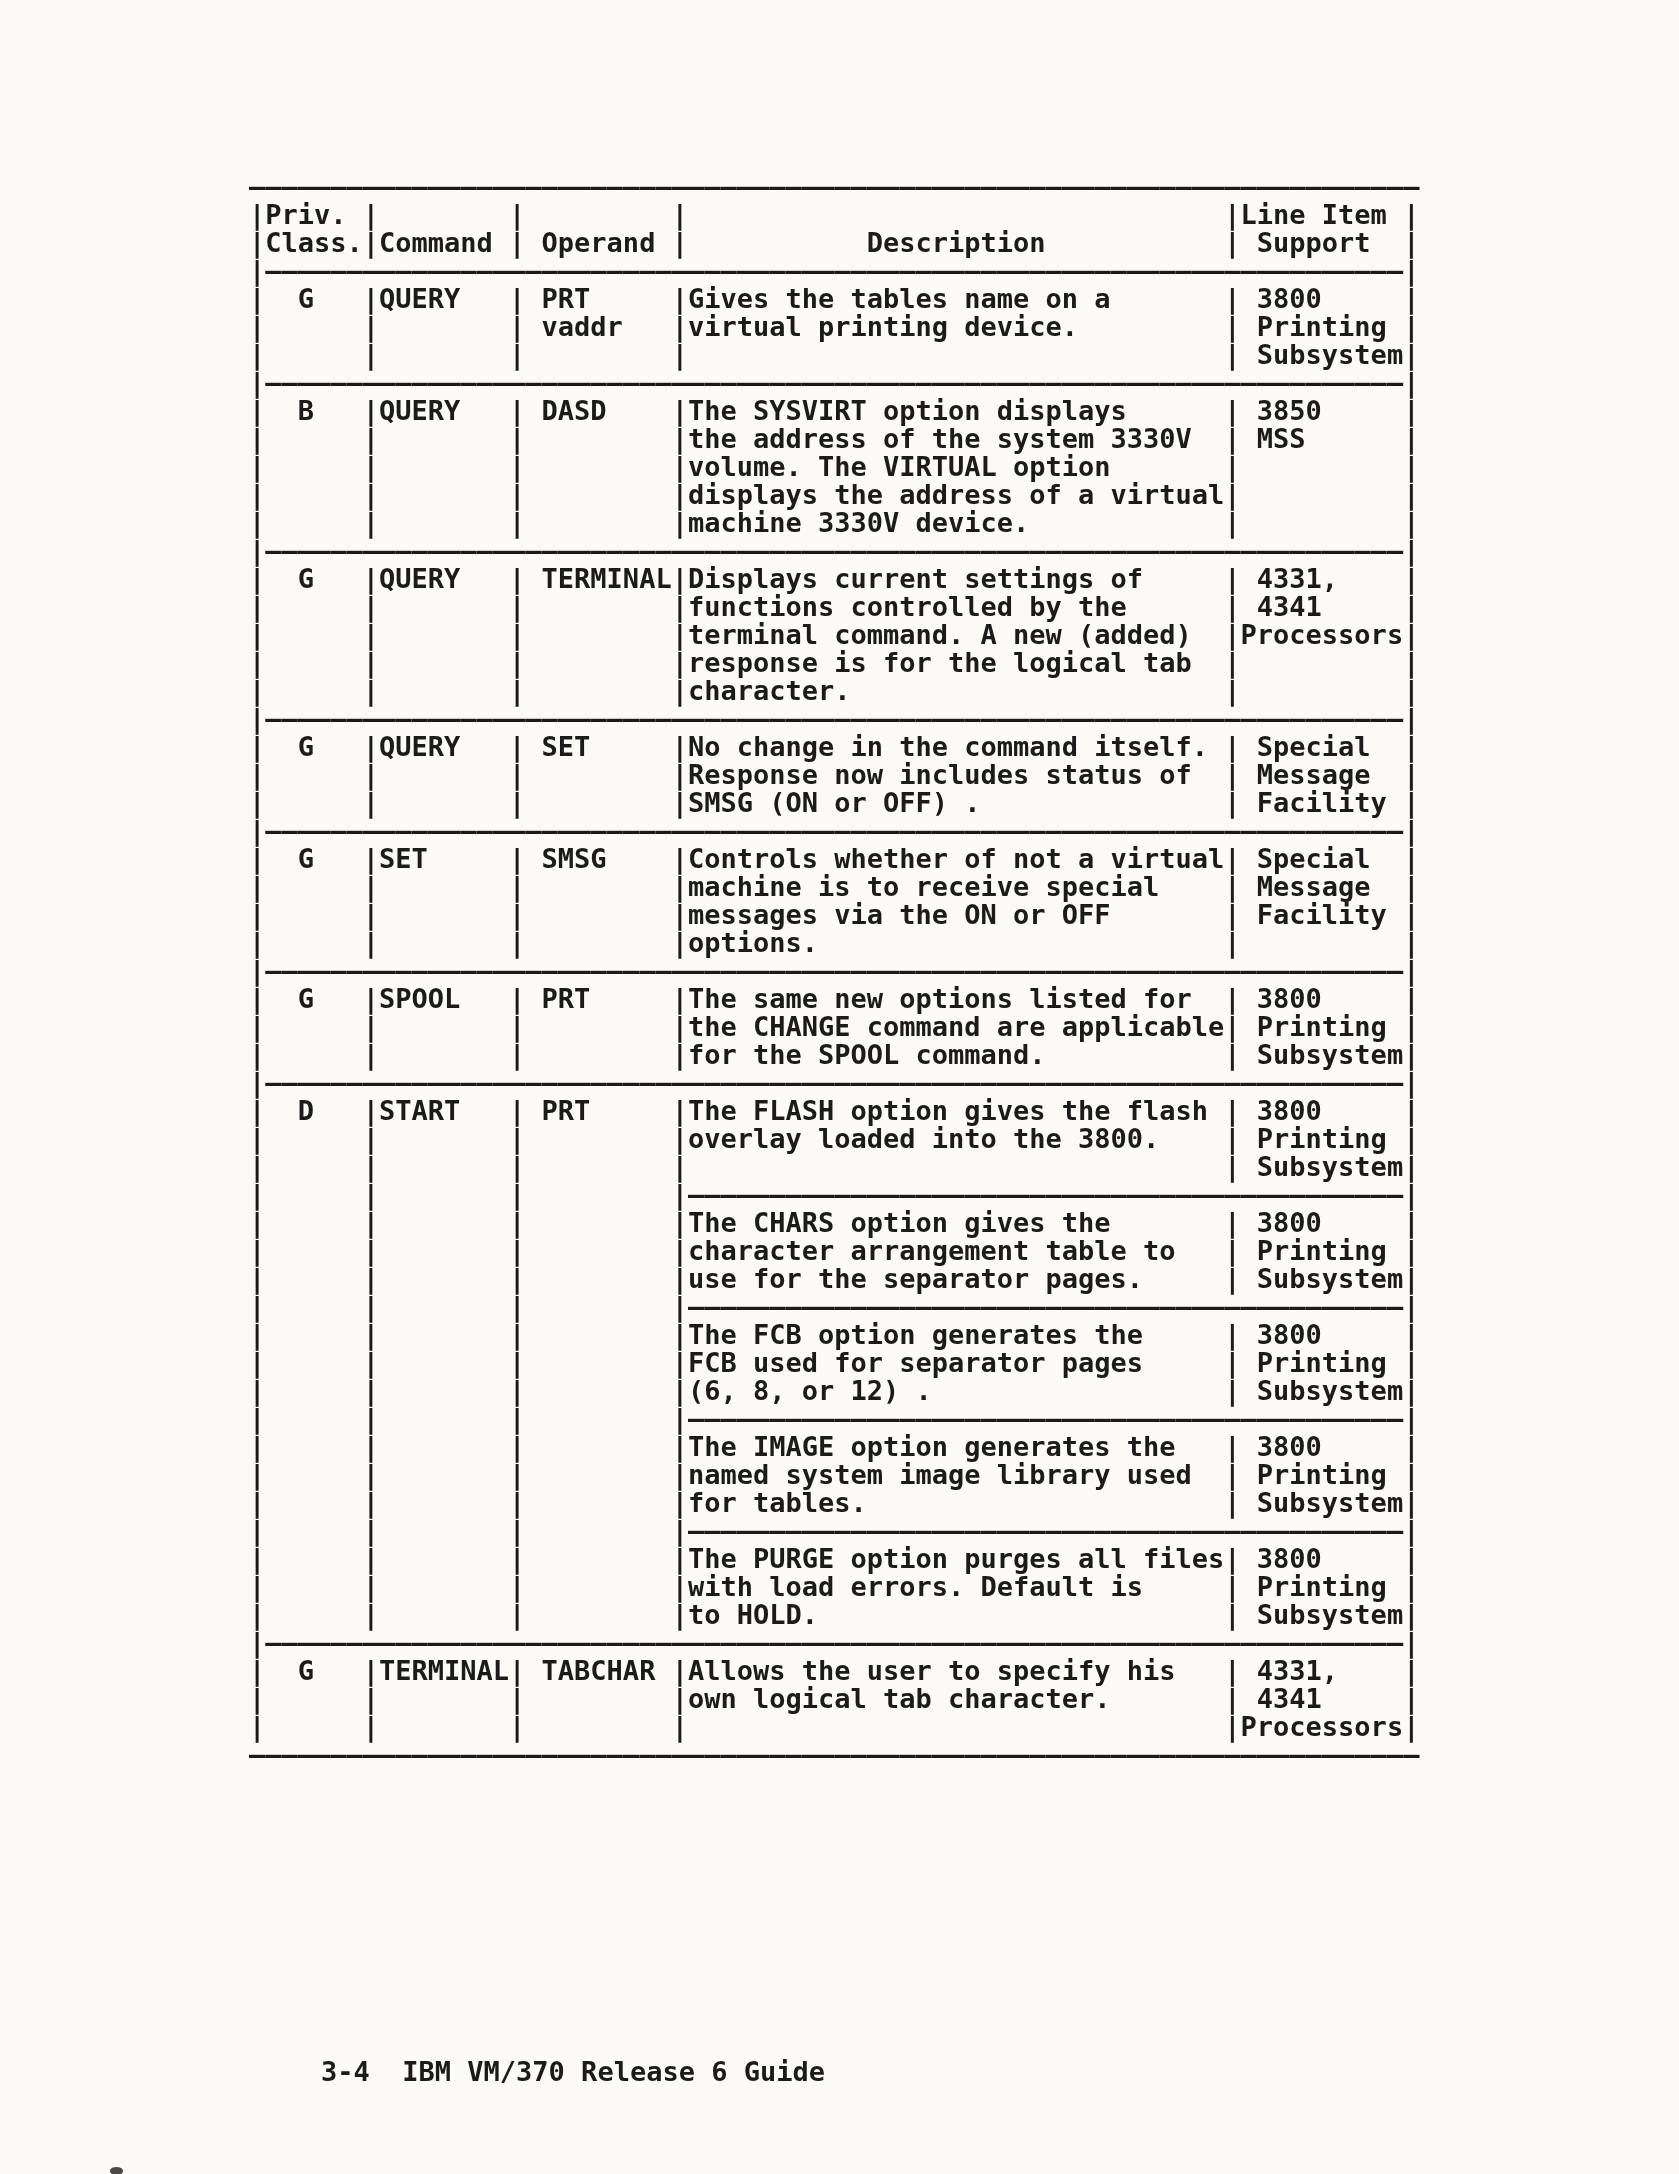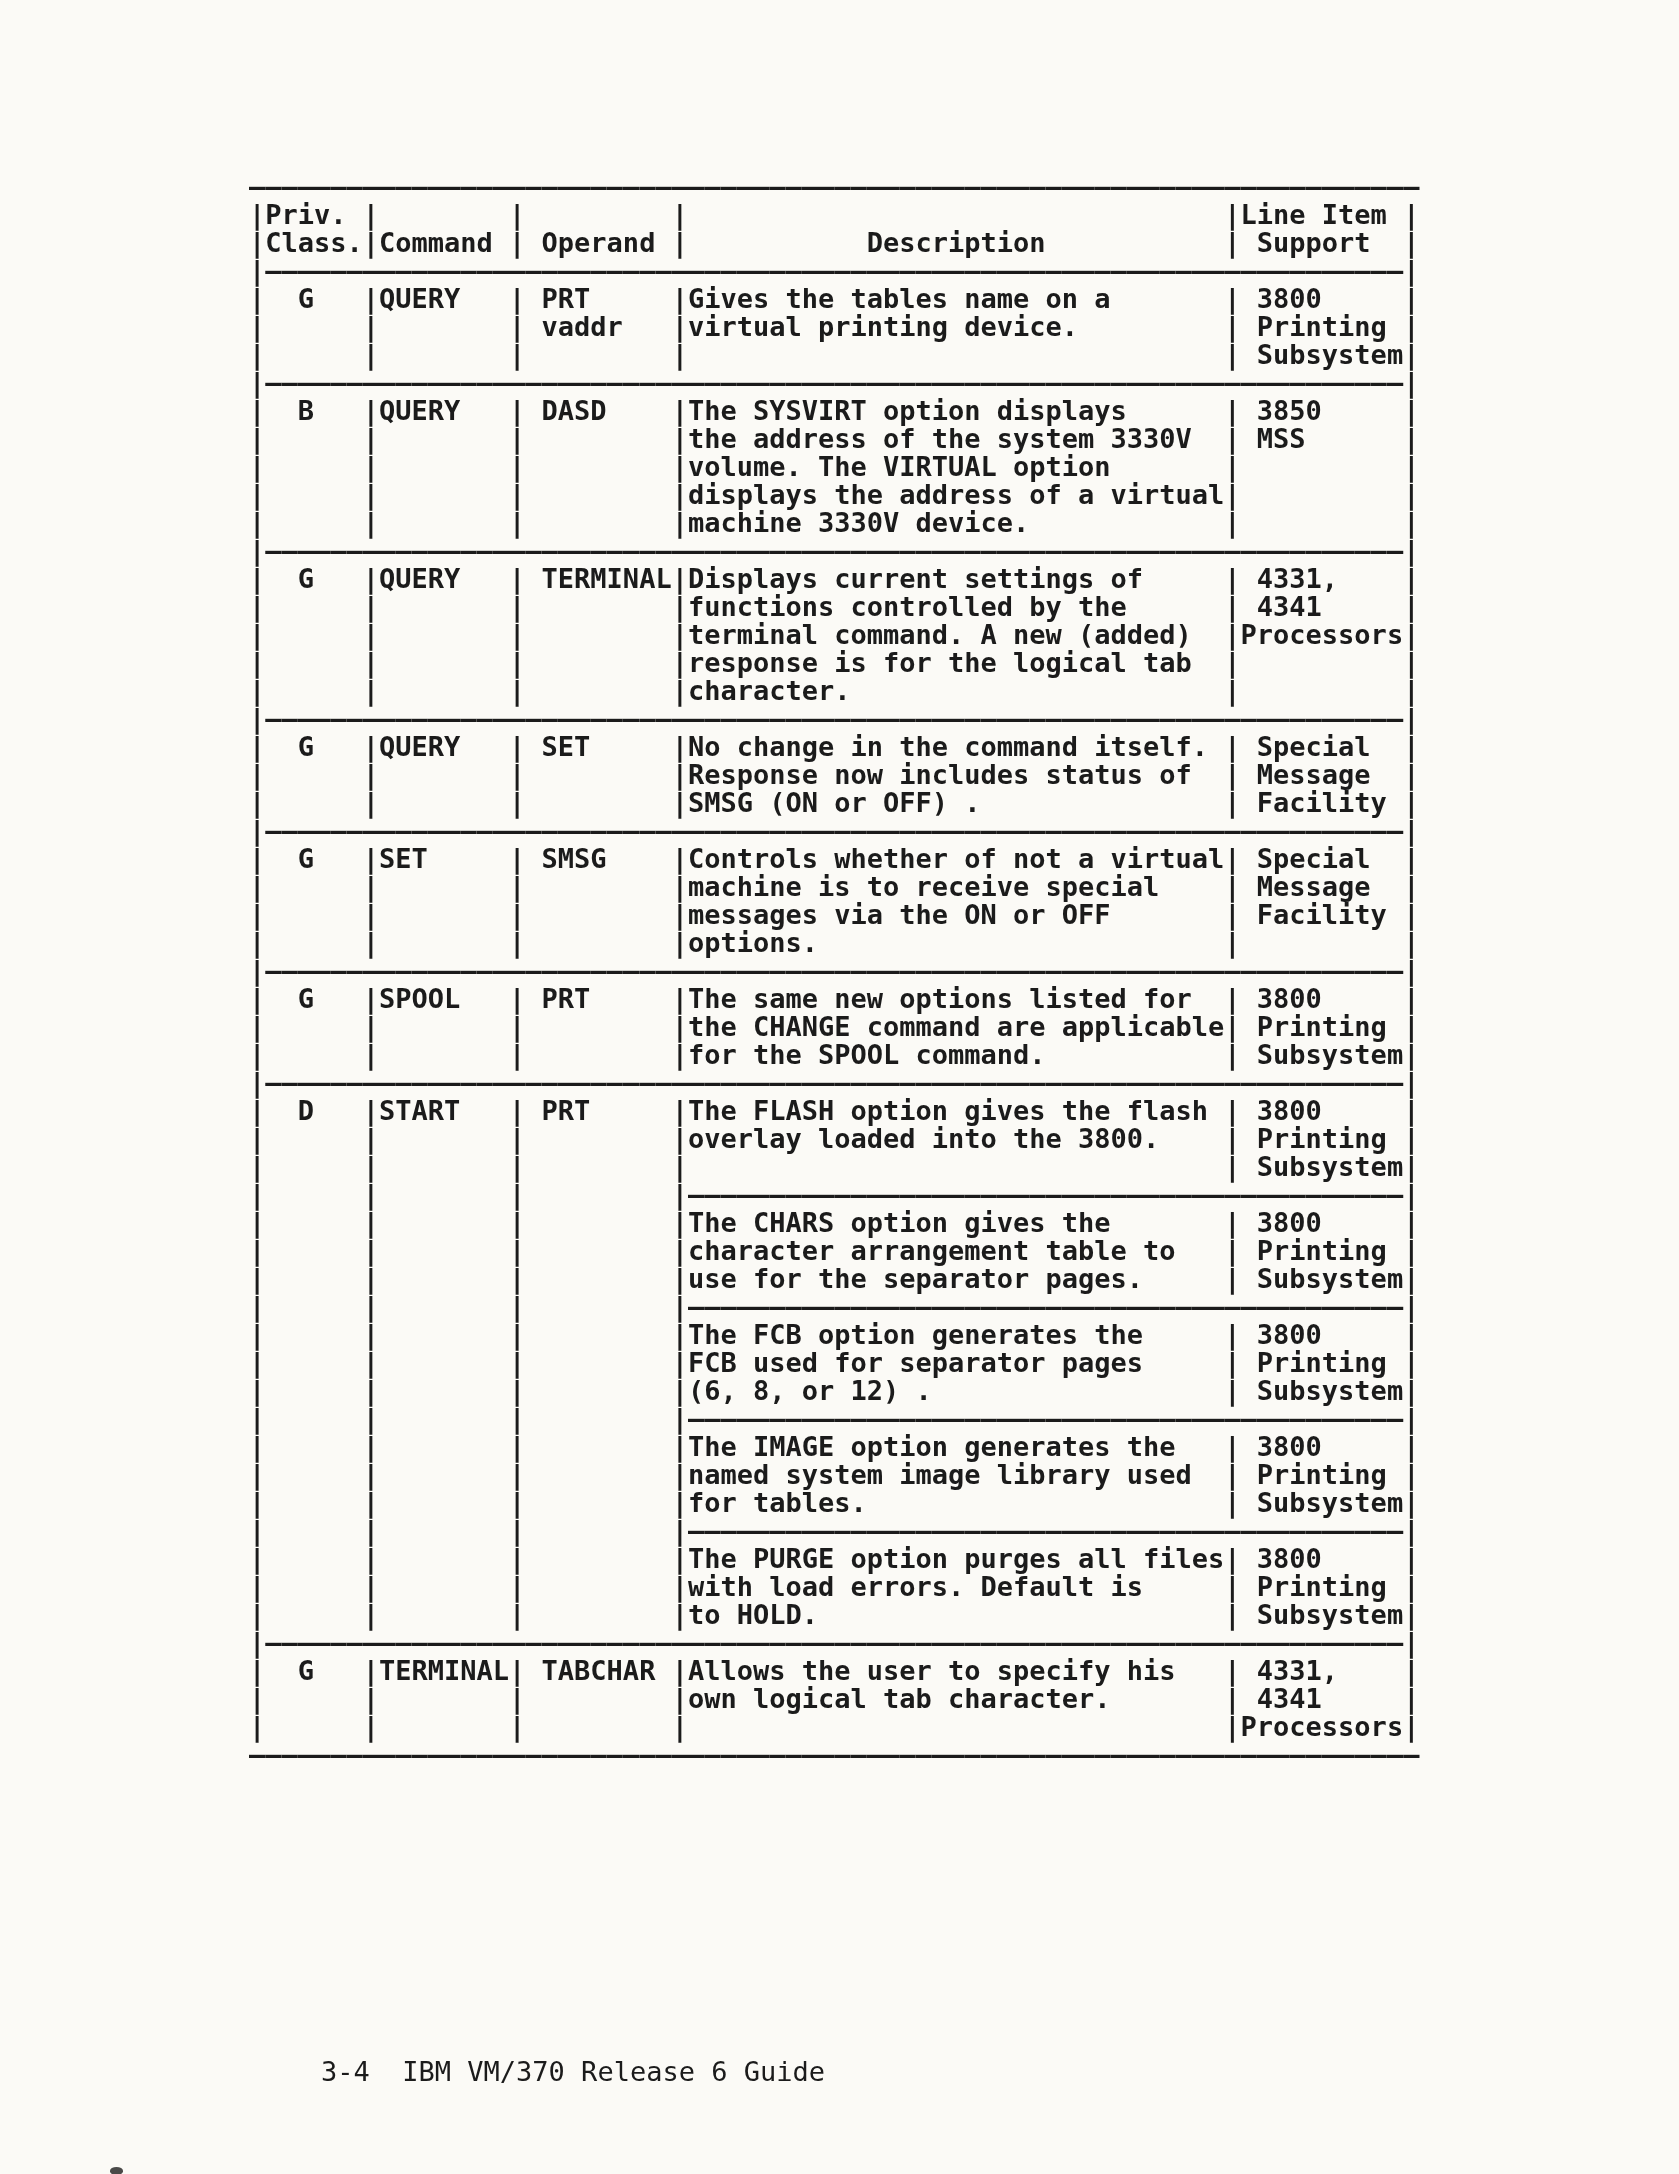--- a/index.html
+++ b/index.html
@@ -30,21 +30,21 @@
     letter-spacing: 0px;
   }
   .ascii-table div {
     height: 28px;
   }
   .page-footer {
     position: absolute;
     left: 256px;
     top: 2024px;
     font-family: "DejaVu Sans Mono", "Liberation Mono", monospace;
-    font-weight: normal;
+    font-weight: bold;
     font-size: 27px;
     line-height: 32px;
     color: var(--ink, #1b1b1b);
     white-space: pre;
   }
   .page-footer .footer-title {
     margin-left: 2ch;
   }
   .scan-artifact {
     position: absolute;

